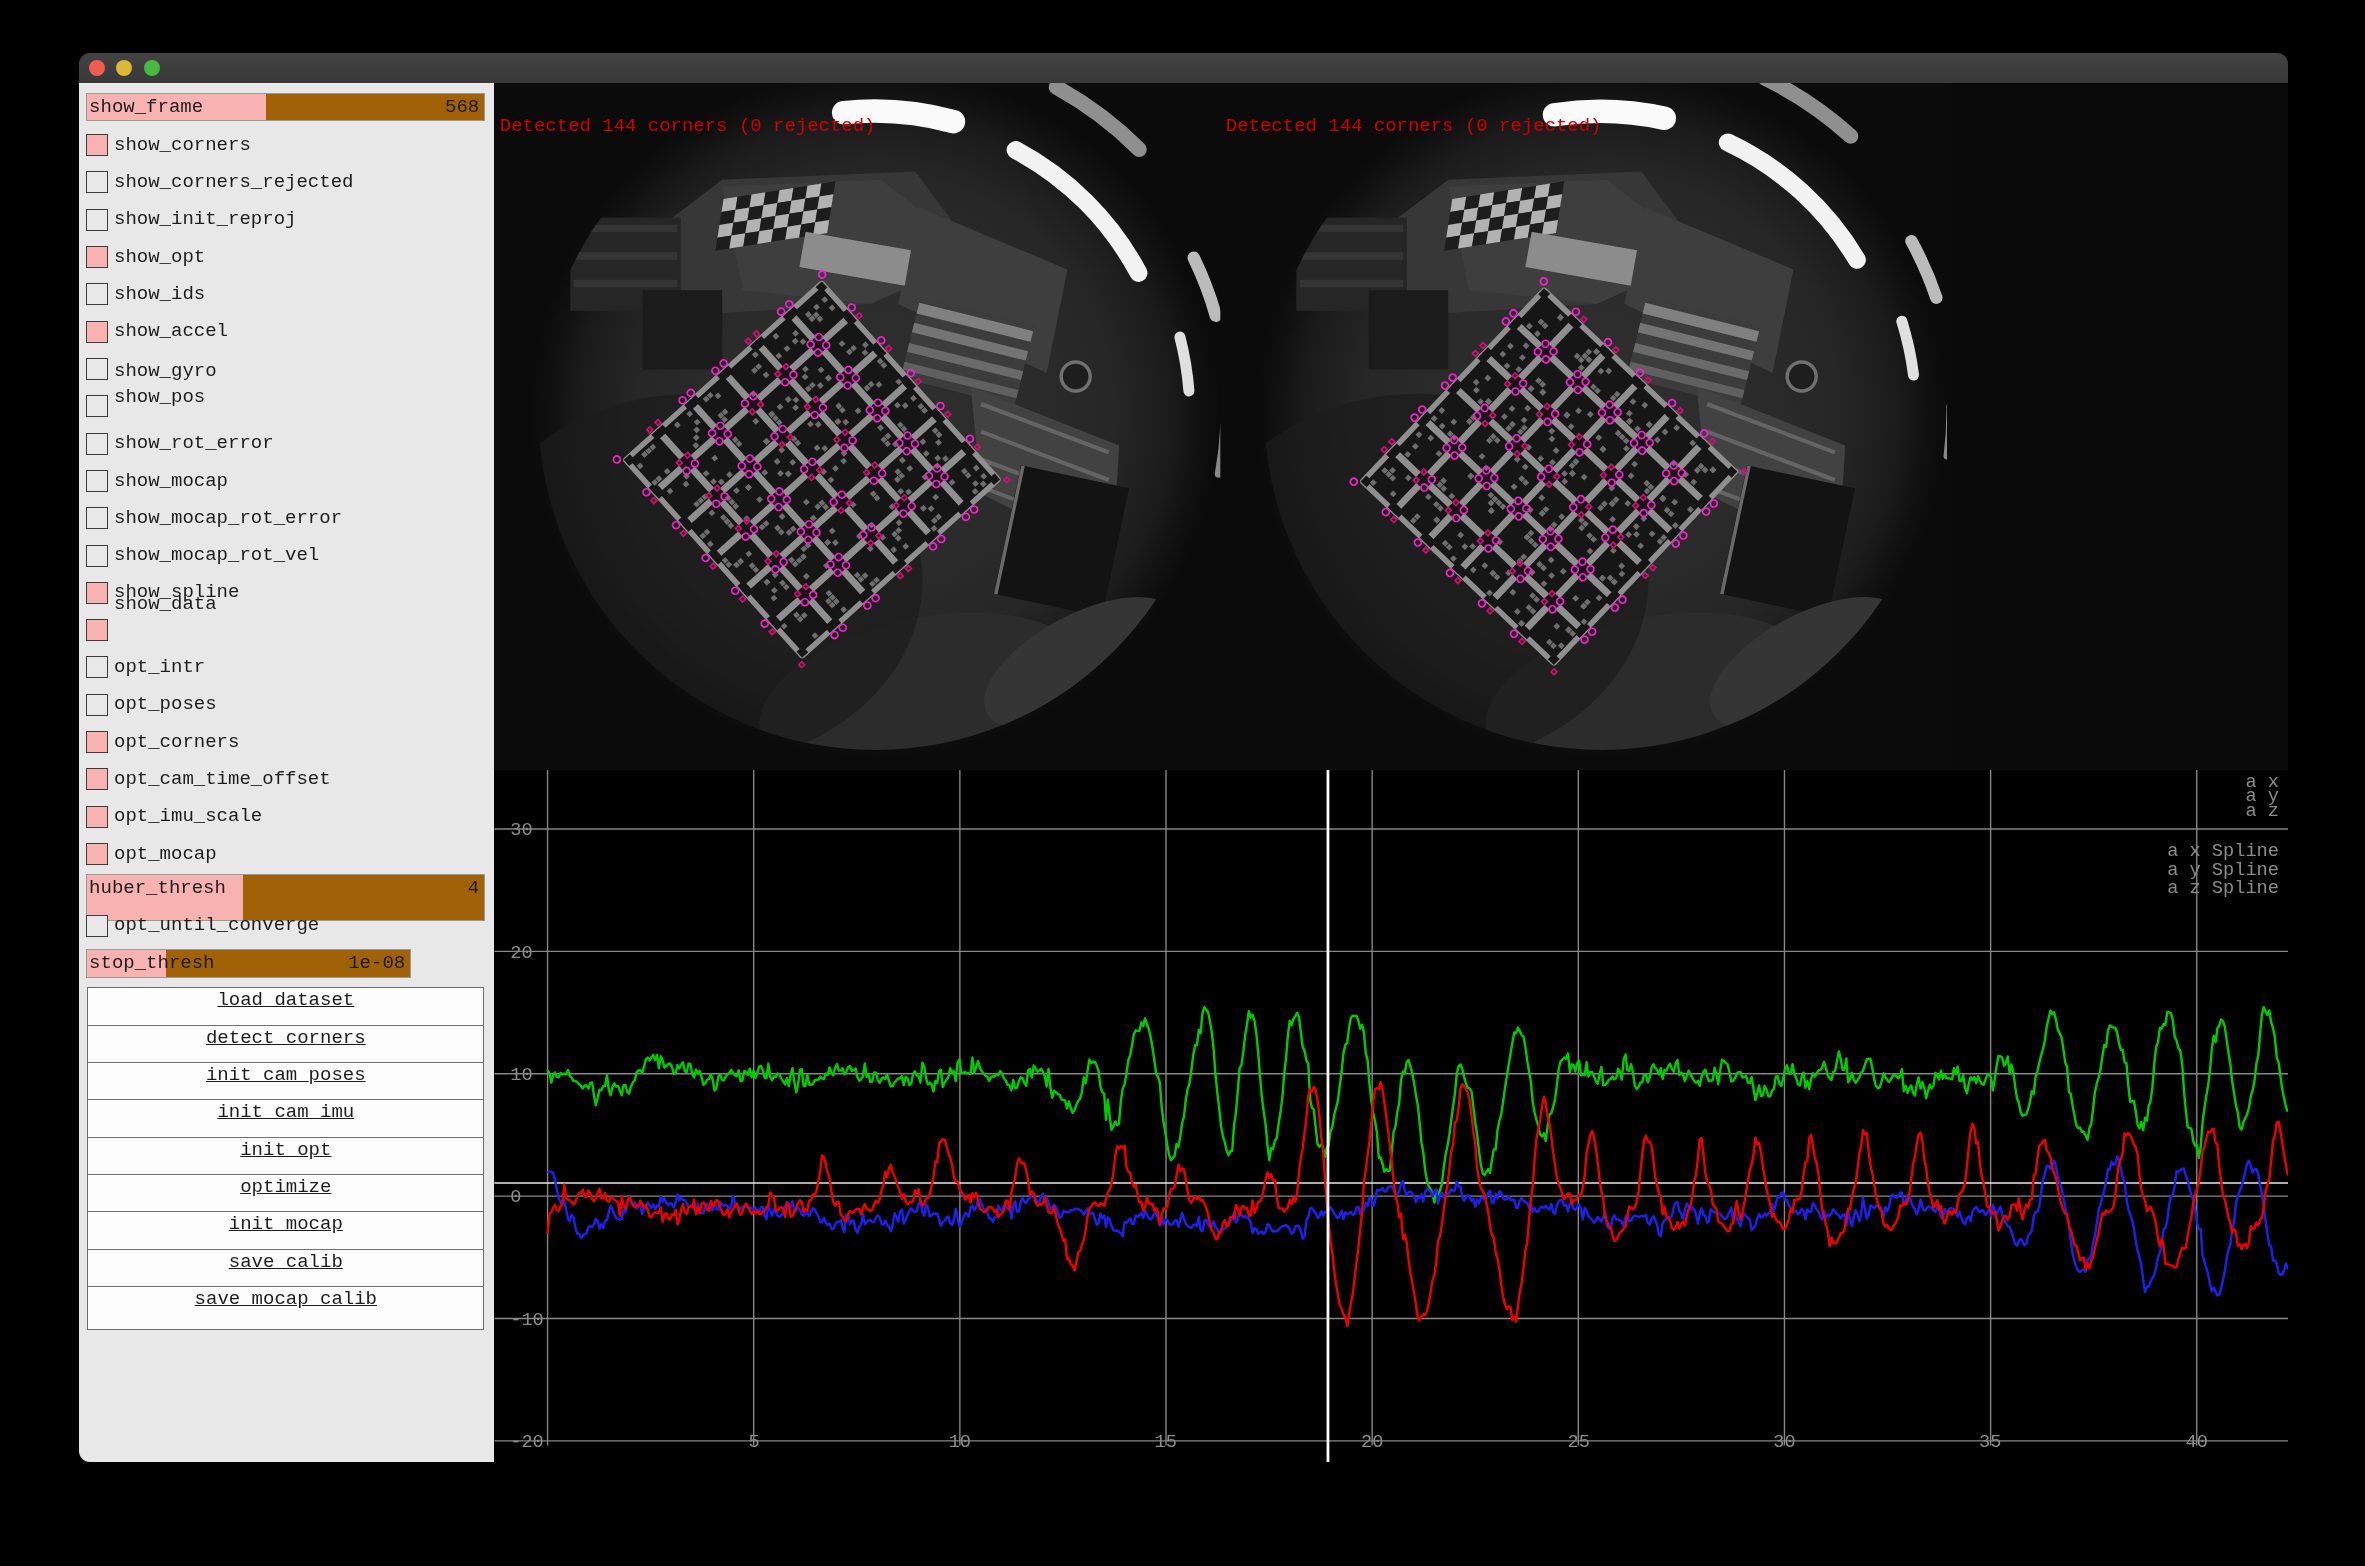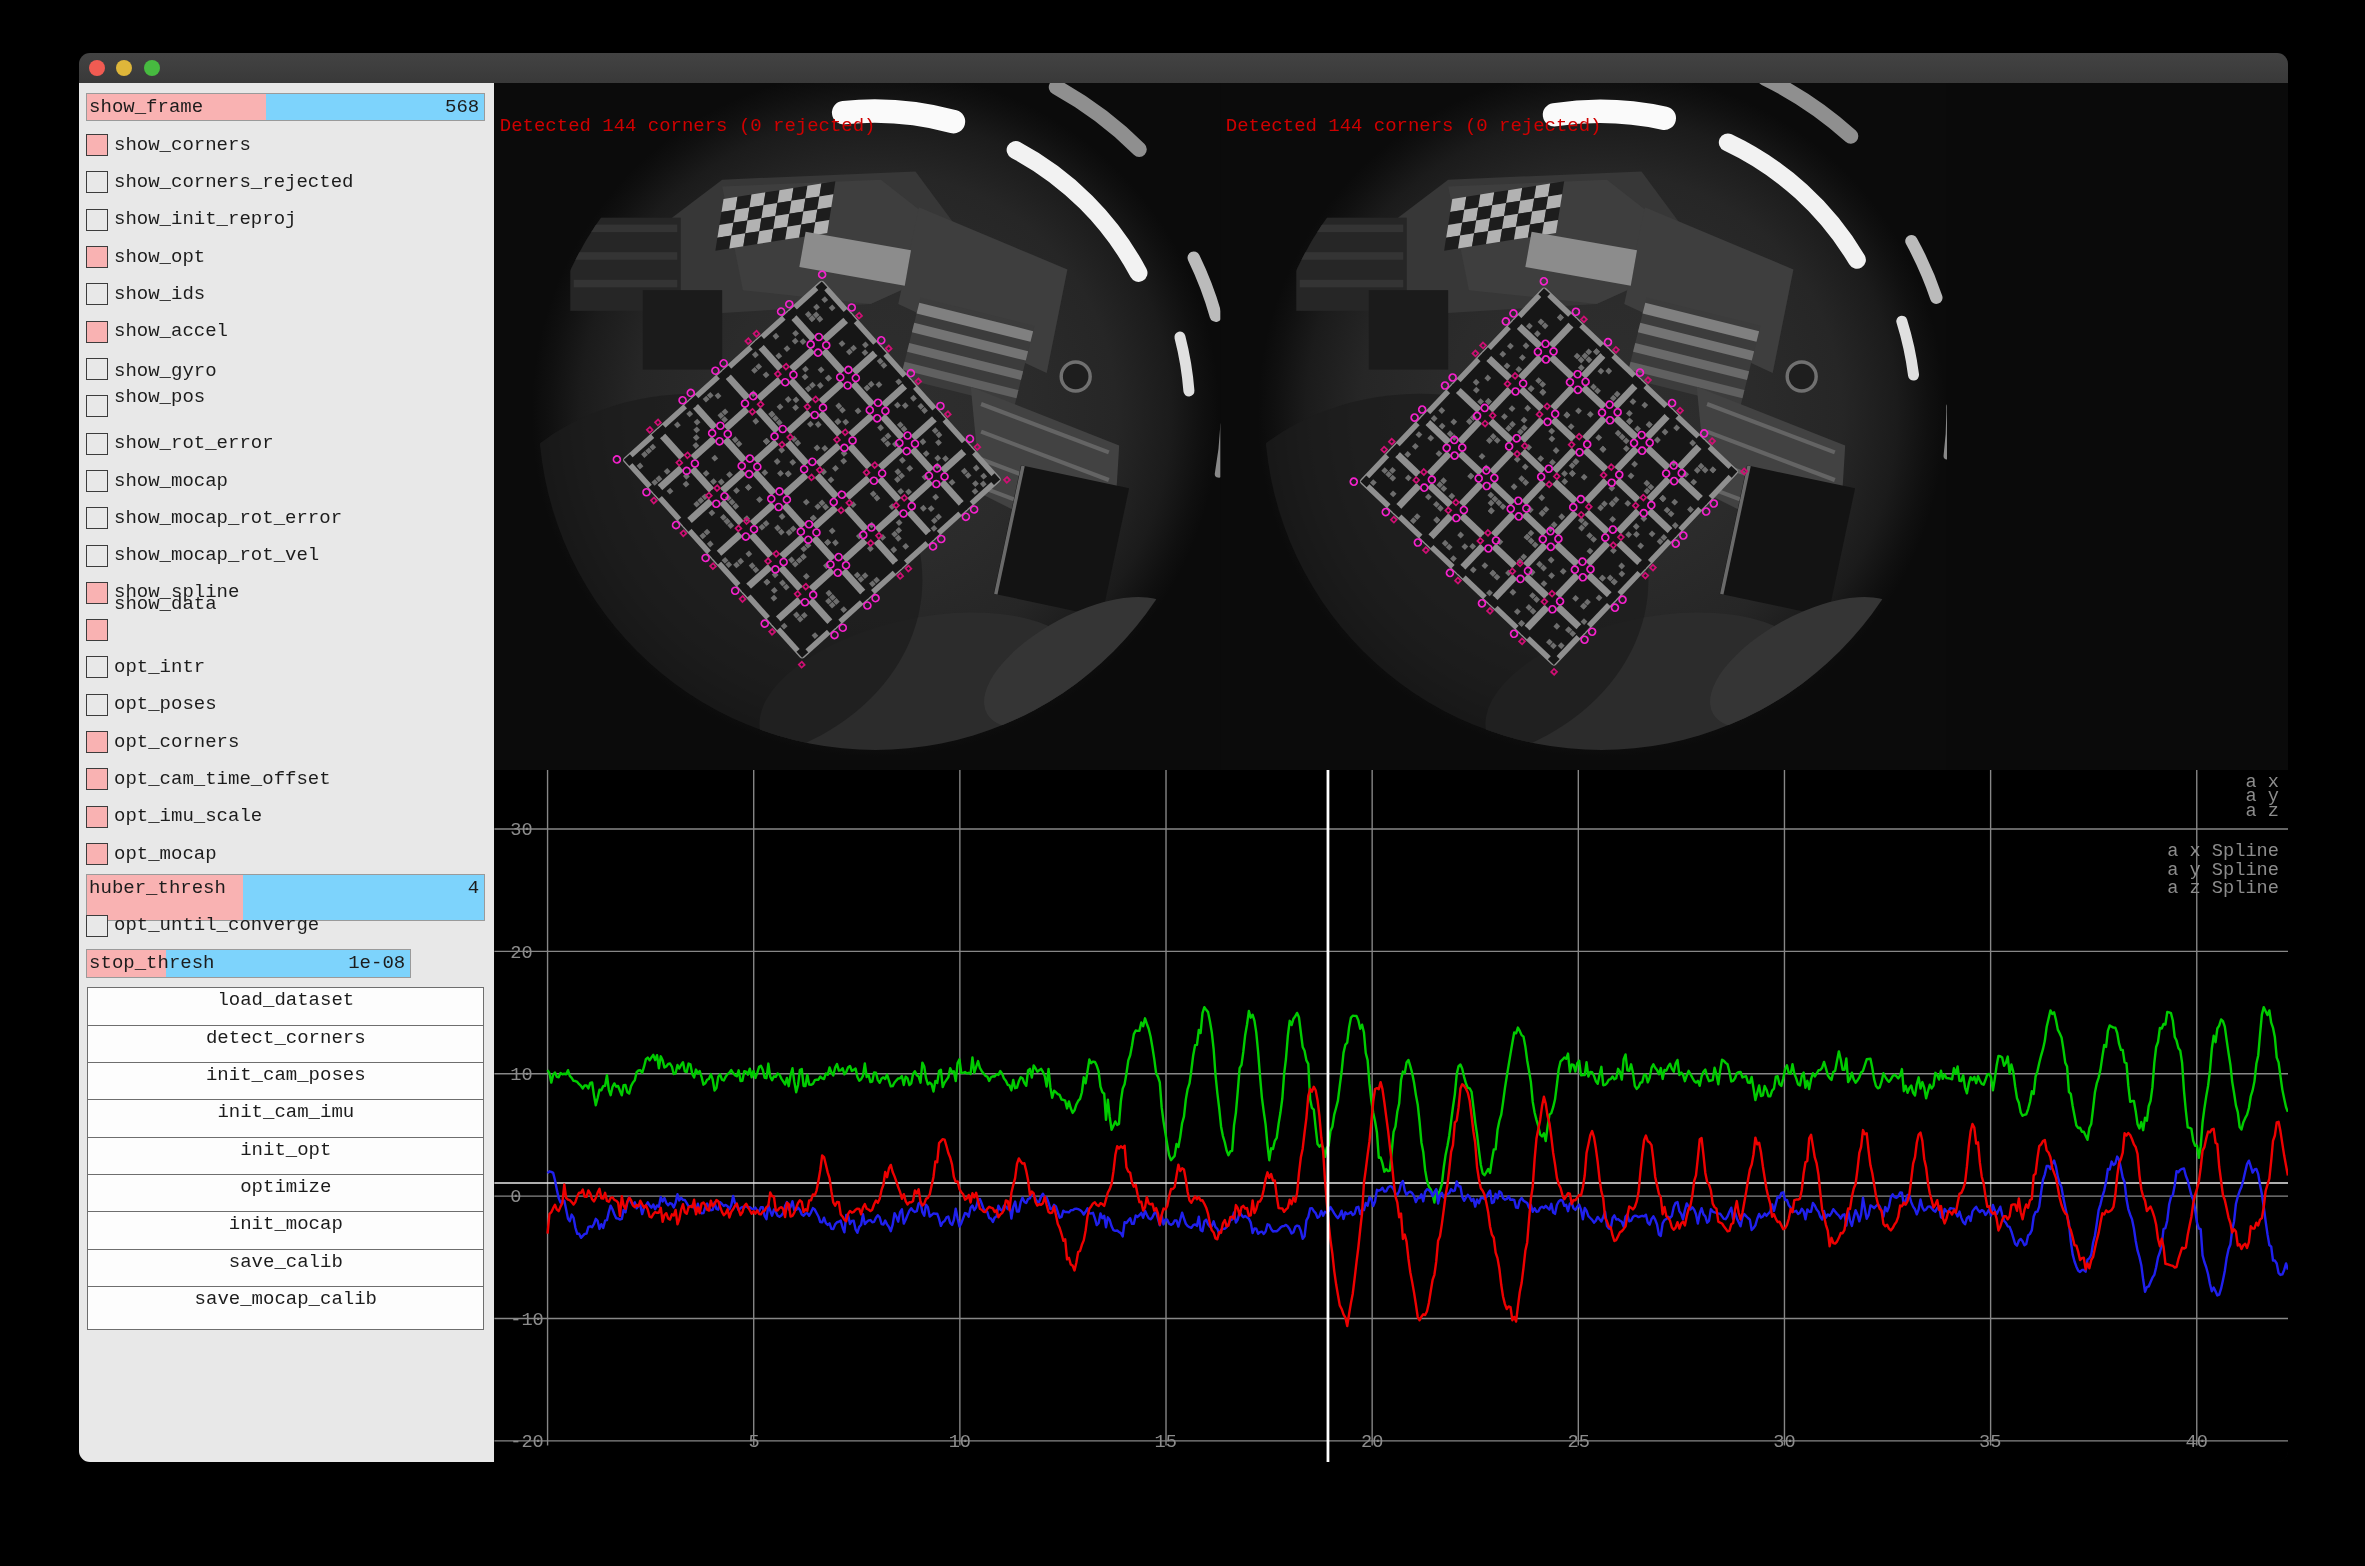--- a/index.html
+++ b/index.html
@@ -5,28 +5,28 @@
 #win { position:absolute; left:79px; top:53px; width:2209px; height:1409px;
   border-radius:11px; overflow:hidden; background:#0a0a0a; }
 #tbar { position:absolute; left:0; top:0; width:100%; height:30px;
   background:linear-gradient(#434343,#393939); }
 #tbar .tl { position:absolute; top:7.3px; width:16px; height:16px; border-radius:50%; }
 #title { position:absolute; top:0; width:100%; height:30px; line-height:30px;
   text-align:center; color:#c6c6c6; font:17.3px "Liberation Sans", sans-serif; }
 #content { position:absolute; left:0; top:30px; width:2209px; height:1380px; }
 #panel { position:absolute; left:0; top:0; width:415px; height:100%;
   background:#e8e8e8; font:19px "Liberation Mono", monospace; color:#1c1c1c; }
-.sl { position:absolute; background:#7dd3fc; border:1.4px solid #9a9a9a; }
+.sl { position:absolute; background:#a16207; border:1.4px solid #9a9a9a; }
 .slf { position:absolute; left:0; top:0; height:100%; background:#f9b2b2; }
 .sll { position:absolute; left:2.1px; top:0; height:100%; line-height:26px; }
 .slv { position:absolute; right:4.8px; top:0; height:100%; line-height:26px; }
 .cb { position:absolute; left:7px; width:22px; height:22px; border:1.4px solid #3c3c3c; }
 .cbl { position:absolute; left:35px; height:25px; line-height:25px; }
 .bt { position:absolute; left:8.3px; width:397px; height:44px; background:#fdfdfd;
-  border:1.4px solid #6e6e6e; text-align:center; line-height:25px; }
+  border:1.4px solid #6e6e6e; text-align:center; line-height:25px;text-decoration:underline; }
 .cam { position:absolute; top:0; }
 .plot { position:absolute; left:415px; top:687px; }
 .pl { font:27px "Liberation Mono", monospace; fill:#8c8c8c; }
 </style></head>
 <body>
 <div id="win">
 <div id="tbar">
 <div class="tl" style="left:9.7px;background:#f15b52"></div>
 <div class="tl" style="left:37px;background:#deb63a"></div>
 <div class="tl" style="left:65px;background:#47ba40"></div>

